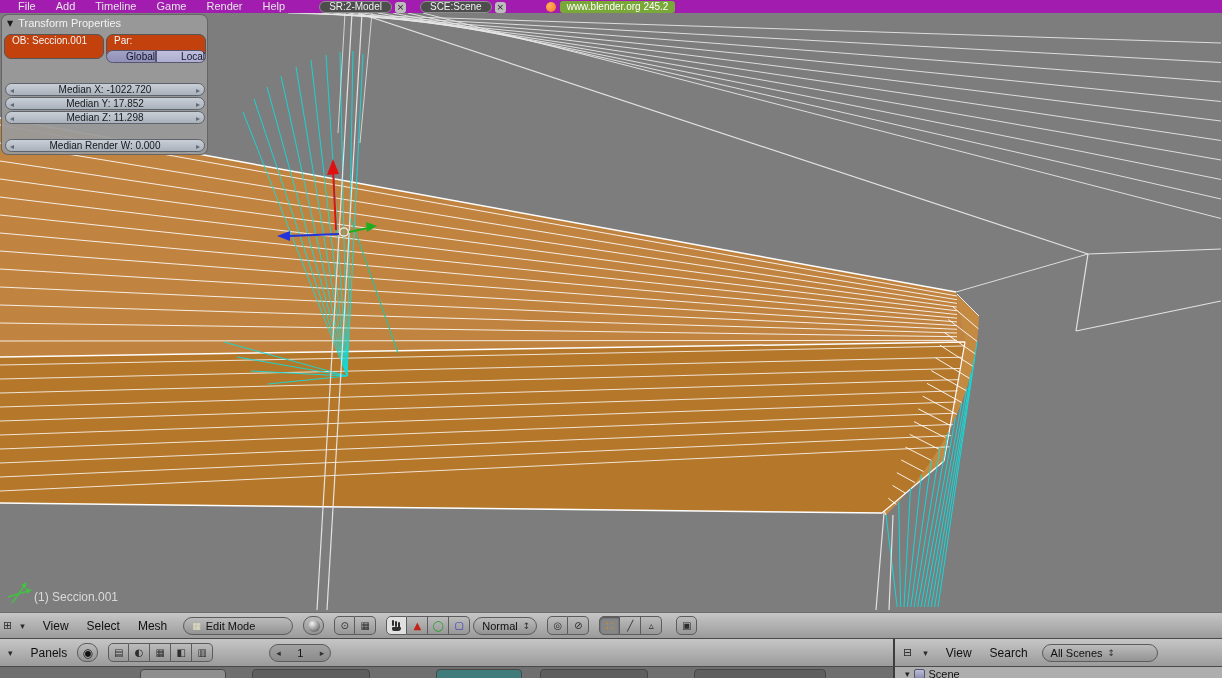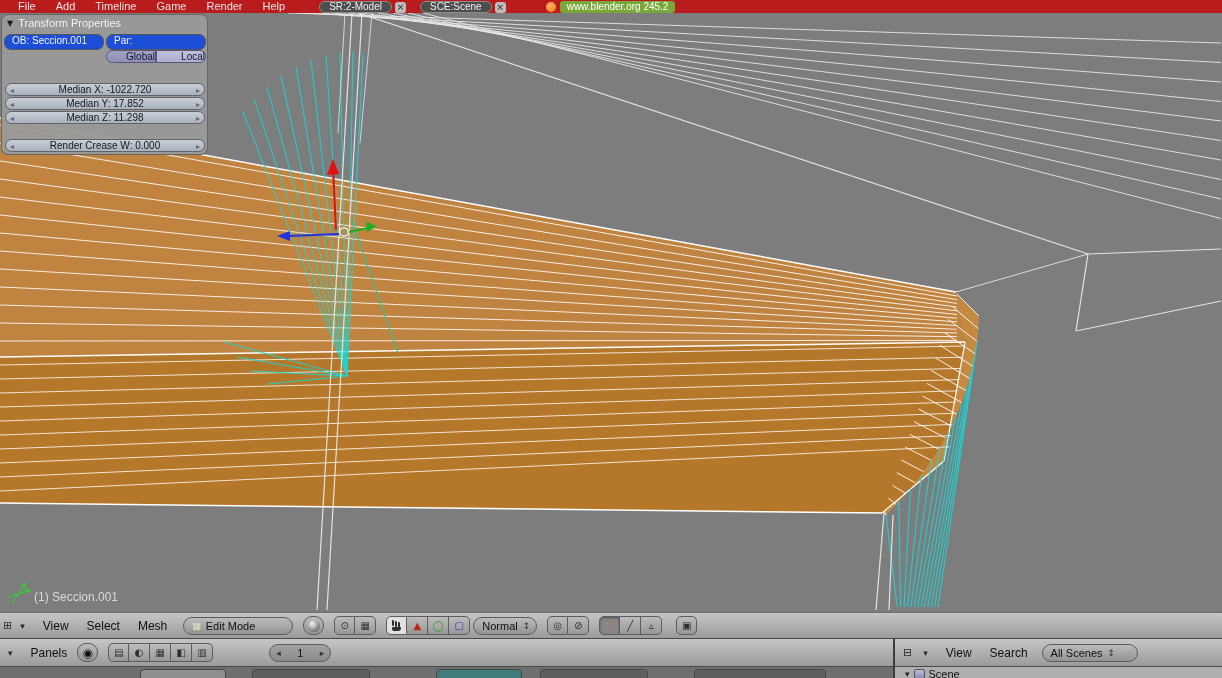--- a/index.html
+++ b/index.html
@@ -2,39 +2,39 @@
 <html><head>
 <meta charset="utf-8">
 <style>
   *{margin:0;padding:0;box-sizing:border-box}
   html,body{overflow:hidden}
   body{width:1222px;height:678px;background:#7d7d7d;font-family:"Liberation Sans",sans-serif}
   #app{position:relative;width:1222px;height:678px;background:#7d7d7d;overflow:hidden}
   .g{font-family:"DejaVu Sans",sans-serif}
 
   
-  .topbar{position:absolute;left:0;top:0;width:100%;height:13px;background:#b91c1c;display:flex;align-items:flex-end;color:#e6e6e6;font-size:11px;overflow:hidden;z-index:40;padding-left:18px}
+  .topbar{position:absolute;left:0;top:0;width:100%;height:13px;background:#a21caf;display:flex;align-items:flex-end;color:#e6e6e6;font-size:11px;overflow:hidden;z-index:40;padding-left:18px}
   .topbar .menu{margin-right:20px;line-height:13px;cursor:default}
   .tfield{background:#4d4d4d;border:1px solid #8d8d8d;border-radius:7px;height:12px;line-height:10px;padding:0 9px;font-size:10px;color:#f0f0f0;margin-left:14px;display:flex;align-items:center}
   .xbtn{width:11px;height:11px;background:#bdbdbd;color:#1c1c1c;border-radius:3px;font-size:9px;line-height:11px;text-align:center;margin-left:3px}
   .blogo{width:10px;height:10px;border-radius:50%;background:radial-gradient(circle at 35% 35%,#ffb066,#f57b17);margin-left:40px;margin-bottom:1px}
   .site{background:#79a738;border-radius:3px;height:12px;line-height:12px;padding:0 7px;font-size:10px;color:#fff;margin-left:4px}
   .stats{color:#cccccc;font-size:10px;margin-left:10px;line-height:13px;white-space:nowrap}
 
   
   .viewport{position:absolute;left:0;top:13px;width:1222px;height:599px;background:#7d7d7d}
   #scene{position:absolute;left:0;top:0}
   .objlabel{position:absolute;left:34px;top:577px;color:#dadada;font-size:12px;z-index:5}
 
   
   .tpanel{position:absolute;left:1px;top:1px;width:207px;height:141px;background:rgba(154,154,154,.95);border:1px solid rgba(80,80,80,.7);border-radius:7px;z-index:10;font-size:10px}
   .tp-head{position:absolute;left:5px;top:2px;display:flex;align-items:center;gap:5px}
   .tp-tri{color:#1a1a1a;font-size:8px}
   .tp-title{color:#f2f2f2;font-size:11px}
-  .tp-field{position:absolute;height:16px;background:#1d4ed8;border:1px solid #565656;border-radius:7px;color:#f4f4f4;line-height:11px;padding:0 7px;overflow:hidden}
+  .tp-field{position:absolute;height:25px;background:#c2410c;border:1px solid #565656;border-radius:7px;color:#f4f4f4;line-height:11px;padding:0 7px;overflow:hidden}
   .tp-field.ob{left:2px;top:19px;width:100px}
   .tp-field.par{left:104px;top:19px;width:100px}
   .tp-btn{position:absolute;top:35px;height:13px;width:50px;text-align:right;line-height:12px;color:#14142e;border:1px solid #565672}
   .tp-btn.global{left:104px;background:linear-gradient(#a2a2c6,#9090b8);border-radius:7px 0 0 7px}
   .tp-btn.local{left:154px;background:linear-gradient(#c0c0dd,#aeaed0);border-radius:0 7px 7px 0}
   .tp-num{position:absolute;left:3px;width:200px;height:13px;background:linear-gradient(#c9cfd7,#a9b1bb);border:1px solid #5f646c;border-radius:7px;color:#15181c;text-align:center;line-height:11px}
   .tp-num .arr{position:absolute;top:1px;font-size:8px;color:#4d5560;opacity:.8}
   .tp-num .arr.l{left:4px}.tp-num .arr.r{right:4px}
   .tp-num.mx{top:68px}.tp-num.my{top:82px}.tp-num.mz{top:96px}.tp-num.mc{top:124px}
 
@@ -63,21 +63,21 @@
   .iconbtn.red{color:#c22318}
   .iconbtn.green{color:#1f9e1f}
   .iconbtn.blue{color:#2b2bc8}
   .iconbtn.vtx{color:#e08a10;font-size:12px}
   .hand{position:relative;width:10px;height:11px;display:inline-block}
   .hand i{position:absolute;left:0;top:0;width:2px;height:6px;background:#2e2e2e;box-shadow:3px 1px 0 #2e2e2e,6px 2px 0 #2e2e2e;border-radius:1px}
   .hand b{position:absolute;left:0;bottom:0;width:9px;height:4px;background:#2e2e2e;border-radius:1px 1px 3px 2px}
   .frame{margin-left:56px;width:62px;height:18px;border-radius:9px;background:linear-gradient(#a2a2a2,#8b8b8b);border:1px solid #5c5c5c;display:flex;align-items:center;justify-content:space-between;padding:0 6px;font-size:11px;color:#111}
   .frame .fa{font-size:9px;color:#333}
   .ohicon{margin-left:8px;display:flex;align-items:center;gap:3px;font-size:11px;color:#2a2a2a}
-  .dd.scenes{margin-left:14px;width:96px;justify-content:flex-start}
+  .dd.scenes{margin-left:14px;width:116px;justify-content:flex-start}
 
   
   .bstrip-left{position:absolute;left:0;top:667px;width:893px;height:11px;background:#6f6f6f;overflow:hidden}
   .ptab{position:absolute;top:2px;height:14px;border:1px solid #474747;border-radius:4px 4px 0 0;background:#8f8f8f}
   .ptab.t1{left:140px;width:86px}
   .ptab.t2{left:252px;width:118px;background:#5f5f5f}
   .ptab.t3{left:436px;width:86px;background:#417c7c}
   .ptab.t4{left:540px;width:108px;background:#5f5f5f}
   .ptab.t5{left:694px;width:132px;background:#5f5f5f}
   .bstrip-right{position:absolute;left:893px;top:667px;width:329px;height:11px;background:#aeaeae;border-left:2px solid #3c3c3c;overflow:hidden}
@@ -242,21 +242,21 @@
       <div class="tp-num mx">
         <span class="arr l g">◂</span><span>Median X: -1022.720</span><span class="arr r g">▸</span>
       </div>
       <div class="tp-num my">
         <span class="arr l g">◂</span><span>Median Y: 17.852</span><span class="arr r g">▸</span>
       </div>
       <div class="tp-num mz">
         <span class="arr l g">◂</span><span>Median Z: 11.298</span><span class="arr r g">▸</span>
       </div>
       <div class="tp-num mc">
-        <span class="arr l g">◂</span><span>Render Crease W: 0.000</span><span class="arr r g">▸</span>
+        <span class="arr l g">◂</span><span>Median Render W: 0.000</span><span class="arr r g">▸</span>
       </div>
     </section>
 
     <div class="objlabel">(1) Seccion.001</div>
   </div>
 
   <div class="hdr vph">
     <span class="split g">⊞</span>
     <span class="tri g">▾</span>
     <span class="hmenu">View</span>

